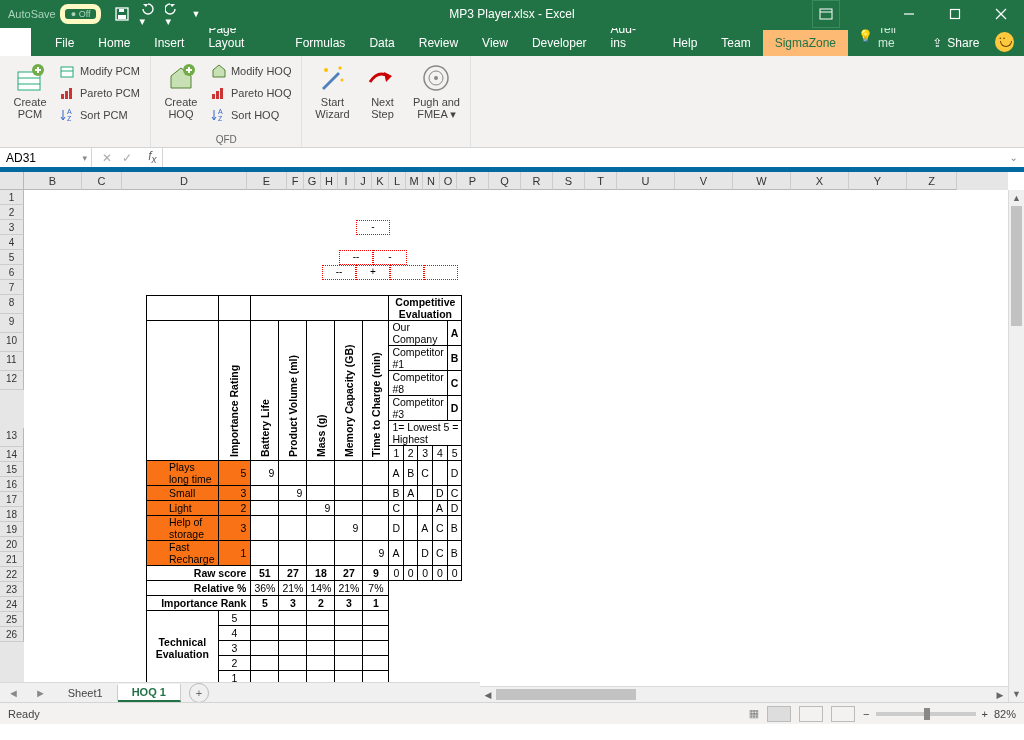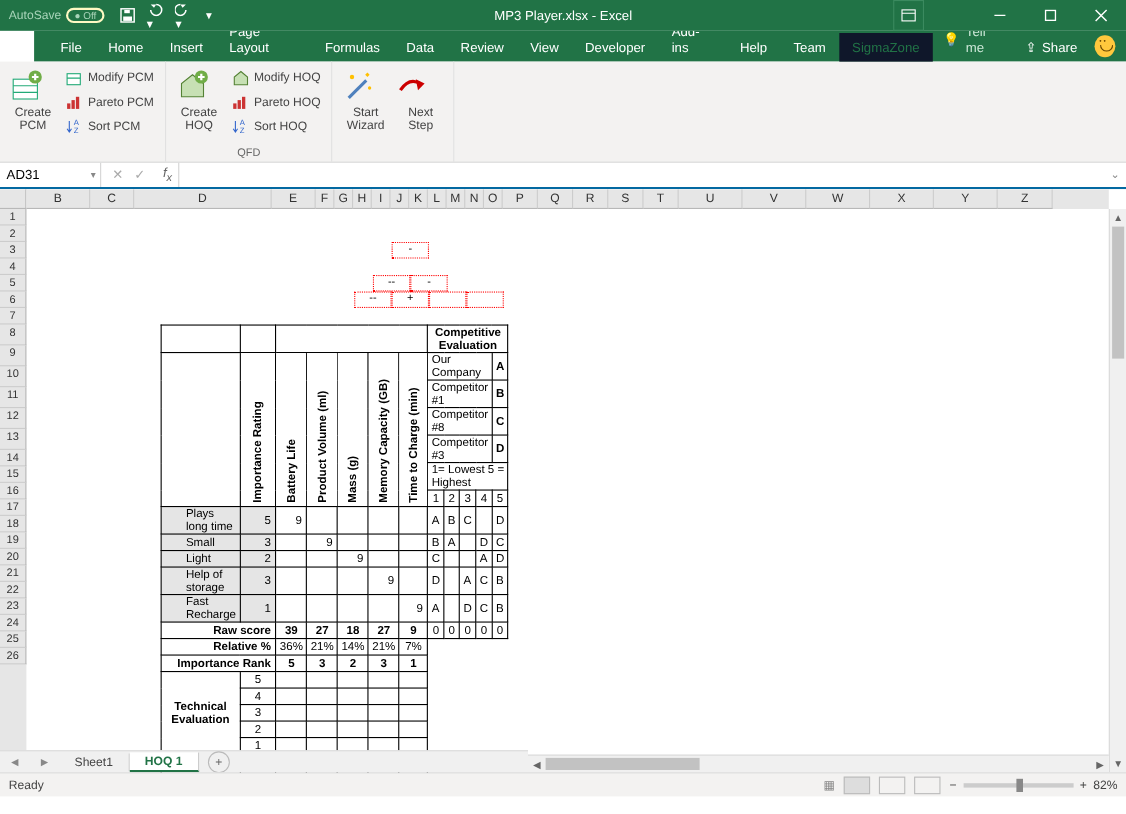--- a/index.html
+++ b/index.html
@@ -1,61 +1,61 @@
 <!DOCTYPE html>
 <html><head>
 <meta charset="utf-8">
 <style>
 * { margin: 0; padding: 0; box-sizing: border-box; font-family: "Segoe UI", Tahoma, sans-serif; }
 html, body { width: 1024px; height: 740px; overflow: hidden; background: #fff; }
 .titlebar { height: 28px; background: #217346; color: #fff; display: flex; align-items: center; font-size: 11px; position: relative; }
 .titlebar .autosave { margin-left: 8px; color: #a8d4b9; display: flex; align-items: center; gap: 4px; }
-.titlebar .autosave .pill { border: 2px solid #fef9c3; border-radius: 8px; padding: 0 6px; font-size: 9px; }
+.titlebar .autosave .pill { border: 5px solid #fef9c3; border-radius: 8px; padding: 0 6px; font-size: 9px; }
 .titlebar .qat { display: flex; gap: 10px; margin-left: 14px; align-items: center; }
 .titlebar .qat span { cursor: pointer; }
 .titlebar .title { position: absolute; left: 50%; transform: translateX(-50%); font-size: 12px; }
 .titlebar .winbtns { position: absolute; right: 0; display: flex; }
 .titlebar .winbtns span { width: 46px; height: 28px; display: flex; align-items: center; justify-content: center; cursor: pointer; }
 .titlebar .ribbtn { position: absolute; right: 184px; width: 28px; height: 28px; display: flex; align-items: center; justify-content: center; border: 1px solid #3b8a5f; cursor: pointer; }
 .tabs { height: 28px; background: #217346; display: flex; align-items: flex-end; padding-left: 12px; font-size: 12px; color: #fff; margin-left: 31px; }
 .tabs .tab { padding: 6px 12px; cursor: pointer; }
-.tabs .tab.active { background: #0f172a; color: #217346; }
+.tabs .tab.active { background: #fdba74; color: #217346; }
 .tabs .spacer { flex: 1; }
 .tabs .tellme { color: #cde8d8; padding: 6px 10px; display: flex; align-items: center; gap: 5px; }
 .tabs .share { color: #fff; padding: 6px 10px; display: flex; align-items: center; gap: 5px; }
 .tabs .face { width: 20px; height: 20px; background: #ffc83d; border-radius: 50%; margin: 0 10px 4px 6px; position: relative; }
 .tabs .face::before { content: "•  •"; position: absolute; top: 3px; left: 4px; font-size: 6px; color: #664500; letter-spacing: 0; }
 .tabs .face::after { content: ""; position: absolute; bottom: 5px; left: 5px; width: 10px; height: 5px; border: 1px solid #664500; border-top: none; border-radius: 0 0 10px 10px; }
 .ribbon { height: 92px; background: #f3f2f1; border-bottom: 1px solid #d4d4d4; display: flex; font-size: 11px; color: #444; }
 .ribbon .group { border-right: 1px solid #e1e1e1; padding: 4px 6px 2px; display: flex; flex-direction: column; justify-content: space-between; }
 .ribbon .group .row { display: flex; gap: 2px; align-items: flex-start; }
 .ribbon .group .label { text-align: center; font-size: 10px; color: #666; margin-top: 2px; }
-.bigbtn { display: flex; flex-direction: column; width: 48px; padding: 2px; cursor: pointer; text-align: center; line-height: 1.1; }
+.bigbtn { display: flex; flex-direction: column; align-items: center; width: 48px; padding: 2px; cursor: pointer; text-align: center; line-height: 1.1; }
 .bigbtn .ic { width: 32px; height: 32px; margin-bottom: 2px; display: flex; align-items: center; justify-content: center; }
 .smbtn { display: flex; align-items: center; gap: 4px; height: 22px; padding: 0 4px; cursor: pointer; white-space: nowrap; }
 .smbtn .ic { width: 16px; height: 16px; display: inline-flex; align-items: center; justify-content: center; }
 .smcol { display: flex; flex-direction: column; }
-.namebox-row { height: 24px; border-bottom: 2px solid #0369a1; display: flex; align-items: center; font-size: 12px; background: #fff; }
+.namebox-row { height: 24px; border-bottom: 5px solid #0369a1; display: flex; align-items: center; font-size: 12px; background: #fff; }
 .namebox { width: 92px; border-right: 1px solid #d4d4d4; padding: 0 6px; height: 100%; display: flex; align-items: center; position: relative; }
 .namebox::after { content: "▾"; position: absolute; right: 4px; color: #888; font-size: 9px; }
 .formula-btns { display: flex; align-items: center; gap: 10px; padding: 0 10px; color: #aaa; }
 .fx { font-style: italic; color: #666; padding: 0 6px; }
 .formula-bar { flex: 1; border-left: 1px solid #d4d4d4; height: 100%; padding: 0 6px; display: flex; align-items: center; position: relative; }
 .formula-bar::after { content: "⌄"; position: absolute; right: 6px; color: #888; font-size: 10px; }
 .grid-area { position: relative; height: 530px; background: #fff; overflow: hidden; }
 .colheads { position: absolute; top: 0; left: 24px; right: 16px; height: 18px; background: #e6e6e6; display: flex; }
 .colheads div { border-right: 1px solid #ccc; border-bottom: 1px solid #b8b8b8; text-align: center; font-size: 11px; color: #333; line-height: 18px; }
 .rowheads { position: absolute; top: 18px; left: 0; width: 24px; bottom: 16px; background: #e6e6e6; }
 .rowheads div { height: 15px; border-bottom: 1px solid #ccc; border-right: 1px solid #b8b8b8; text-align: center; font-size: 10px; color: #333; line-height: 15px; }
 .corner { position: absolute; top: 0; left: 0; width: 24px; height: 18px; background: #e6e6e6; border-right: 1px solid #b8b8b8; border-bottom: 1px solid #b8b8b8; }
 .hoq { position: absolute; top: 18px; left: 24px; font-size: 11px; }
 .hoq table { border-collapse: collapse; }
 .hoq td, .hoq th { border: 1px solid #000; padding: 0 3px; height: 15px; font-size: 10.5px; background: #fff; }
 .hoq .vert { writing-mode: vertical-rl; transform: rotate(180deg); height: 100px; text-align: left; padding: 3px 0; font-weight: bold; }
-.hoq .yel { background: #e5e5e5; padding-left: 22px; }
+.hoq .yel { background: #f97316; padding-left: 22px; }
 .hoq .bold { font-weight: bold; }
 .hoq .rq { font-size: 10.5px; }
 .hoq .num { text-align: right; padding-right: 4px; }
 .hoq .ctr { text-align: center; }
 .roof { position: absolute; pointer-events: none; }
 .roof .cell { position: absolute; width: 34px; height: 15px; border: 1px dotted #f00; text-align: center; font-size: 10px; }
 .vscroll { position: absolute; top: 18px; right: 0; width: 16px; bottom: 0; background: #f0f0f0; border-left: 1px solid #dadada; }
 .vscroll .thumb { position: absolute; left: 2px; right: 2px; top: 16px; height: 120px; background: #c2c2c2; }
 .vscroll .arr { position: absolute; left: 0; right: 0; height: 16px; text-align: center; font-size: 9px; color: #666; line-height: 16px; }
 .hscroll { position: absolute; bottom: 0; left: 480px; right: 16px; height: 16px; background: #f0f0f0; border-top: 1px solid #dadada; }
@@ -264,20 +264,30 @@
       </div>
       <div class="bigbtn">
         <span class="ic">
             <svg width="32" height="32">
               <path d="M4 20 Q12 8 22 14" fill="none" stroke="#c00" stroke-width="3"></path>
               <path d="M18 10 L26 14 L20 20 Z" fill="#c00"></path>
             </svg>
           </span>
         <span>Next Step</span>
       </div>
+      <div class="bigbtn" style="width:56px">
+        <span class="ic">
+            <svg width="32" height="32">
+              <circle cx="16" cy="16" r="12" fill="none" stroke="#888" stroke-width="1.5"></circle>
+              <circle cx="16" cy="16" r="7" fill="none" stroke="#888"></circle>
+              <circle cx="16" cy="16" r="2" fill="#888"></circle>
+            </svg>
+          </span>
+        <span><span>Pugh and FMEA</span> ▾</span>
+      </div>
     </div>
     <div class="label"></div>
   </div>
 </div>
 
 <div class="namebox-row">
   <div class="namebox">
       <span>AD31</span>
     </div>
   <div class="formula-btns">
@@ -323,21 +333,21 @@
       <div>3</div>
       <div>4</div>
       <div>5</div>
       <div>6</div>
       <div>7</div>
       <div style="height: 19px;">8</div>
       <div style="height: 19px;">9</div>
       <div style="height: 19px;">10</div>
       <div style="height: 19px;">11</div>
       <div style="height: 19px;">12</div>
-      <div style="height: 19px;">13</div>
+      <div style="height: 19px; margin-top: 38px;">13</div>
       <div>14</div>
       <div>15</div>
       <div>16</div>
       <div>17</div>
       <div>18</div>
       <div>19</div>
       <div>20</div>
       <div>21</div>
       <div>22</div>
       <div>23</div>
@@ -468,21 +478,21 @@
             <td class="num">9</td>
         <td>A</td>
             <td></td>
             <td>D</td>
             <td>C</td>
             <td>B</td>
       </tr>
 
       <tr>
         <td colspan="2" class="bold num">Raw score</td>
-        <td class="ctr bold">39</td>
+        <td class="ctr bold">51</td>
             <td class="ctr bold">27</td>
             <td class="ctr bold">18</td>
             <td class="ctr bold">27</td>
             <td class="ctr bold">9</td>
         <td class="ctr">0</td>
             <td class="ctr">0</td>
             <td class="ctr">0</td>
             <td class="ctr">0</td>
             <td class="ctr">0</td>
       </tr>

